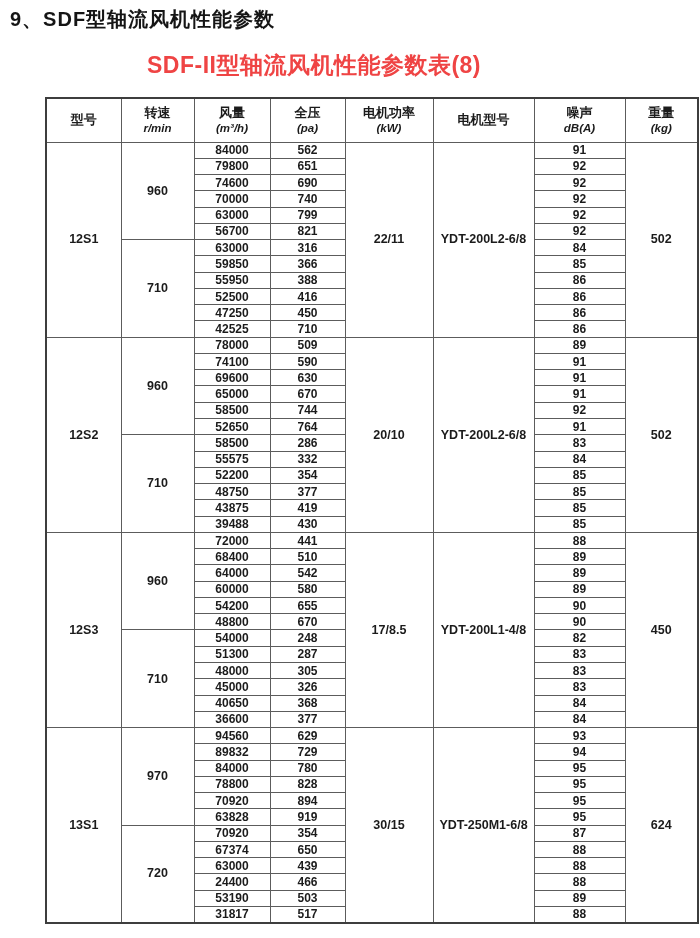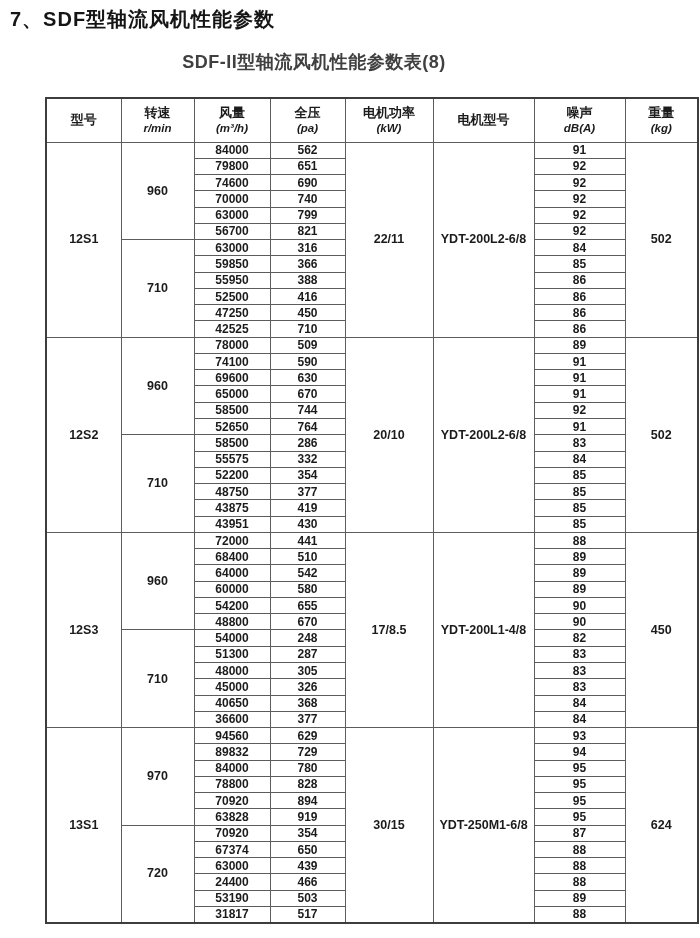--- a/index.html
+++ b/index.html
@@ -21,24 +21,24 @@
     font-weight: bold;
     letter-spacing: 1px;
     color: #151515;
   }
   .table-title {
     position: absolute;
     left: 0;
     top: 50px;
     width: 628px;
     text-align: center;
-    font-size: 18px;
+    font-size: 23px;
     font-weight: bold;
     letter-spacing: 0.5px;
-    color: #404040;
+    color: #ef4444;
   }
   table.spec {
     position: absolute;
     left: 45px;
     top: 97px;
     width: 652px;
     border-collapse: collapse;
     table-layout: fixed;
     border: 2px solid #3d3d3d;
   }
@@ -72,21 +72,21 @@
   table.spec td.speed-cell,
   table.spec td.power-cell,
   table.spec td.motor-model-cell,
   table.spec td.weight-cell {
     font-size: 12.5px;
   }
 </style>
 </head>
 <body>
 
-<div class="page-title">7、SDF型轴流风机性能参数</div>
+<div class="page-title">9、SDF型轴流风机性能参数</div>
 <div class="table-title">SDF-II型轴流风机性能参数表(8)</div>
 
 <table class="spec">
   <colgroup>
     <col style="width:75px">
     <col style="width:73px">
     <col style="width:76px">
     <col style="width:75px">
     <col style="width:88px">
     <col style="width:101px">
@@ -249,21 +249,21 @@
         <td>48750</td>
         <td>377</td>
         <td>85</td>
       </tr>
       <tr>
         <td>43875</td>
         <td>419</td>
         <td>85</td>
       </tr>
       <tr>
-        <td>43951</td>
+        <td>39488</td>
         <td>430</td>
         <td>85</td>
       </tr>
       <tr>
         <td rowspan="12" class="model-cell">12S3</td>
         <td rowspan="6" class="speed-cell">960</td>
         <td>72000</td>
         <td>441</td>
         <td rowspan="12" class="power-cell">17/8.5</td>
         <td rowspan="12" class="motor-model-cell">YDT-200L1-4/8</td>

